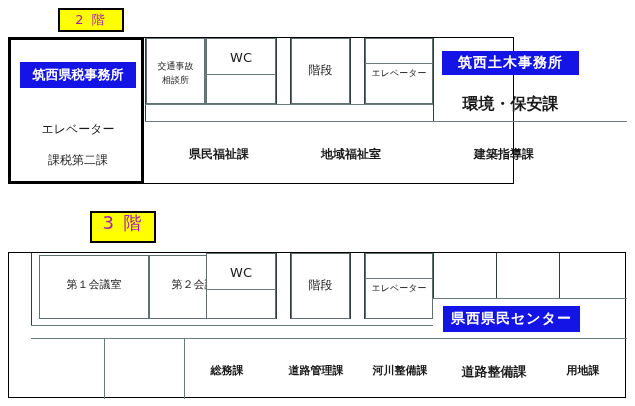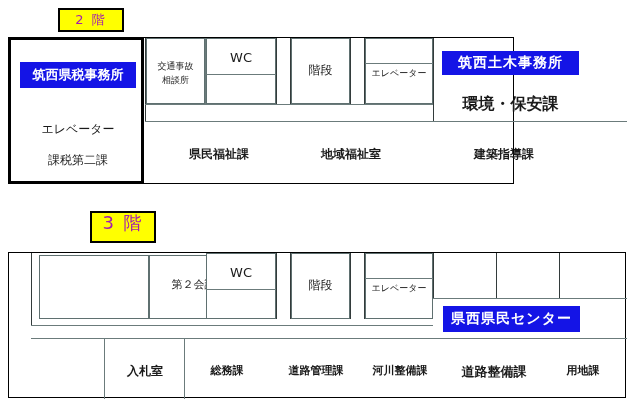--- a/index.html
+++ b/index.html
@@ -149,20 +149,21 @@
     <div class="sub" style="left:8px; top:112px; width:118px; font-size:12px;">課税第二課</div>
   </div>
 
   <div class="floor-tag" style="left:58px; top:211px; width:66px; height:32px; font-size:18px;margin-left:32px;">3 階</div>
 
   <div class="plan" style="left:8px; top:252px; width:618px; height:146px;">
 
     <div class="vline" style="left:22px; top:0px; height:72px;"></div>
 
     <div class="room" style="left:30px; top:2px; width:110px; height:64px;"></div>
+    <div class="room-label" style="left:30px; top:24px; width:110px; font-size:11px;">第１会議室</div>
 
     <div class="room" style="left:140px; top:2px; width:100px; height:64px;"></div>
     <div class="room-label" style="left:140px; top:24px; width:100px; font-size:11px;">第２会議室</div>
 
     <div class="room" style="left:197px; top:0px; width:70px; height:66px;"></div>
     <div class="hline" style="left:197px; top:36px; width:70px;"></div>
     <div class="room-label" style="left:197px; top:12px; width:70px; font-size:13px;">WC</div>
 
     <div class="vline" style="left:267px; top:0px; height:66px;"></div>
     <div class="vline" style="left:281px; top:0px; height:66px;"></div>
@@ -181,21 +182,20 @@
     <div class="vline" style="left:487px; top:0px; height:45px;"></div>
     <div class="vline" style="left:550px; top:0px; height:45px;"></div>
     <div class="hline" style="left:424px; top:45px; width:194px;"></div>
 
     <div class="hline" style="left:22px; top:72px; width:402px;"></div>
     <div class="hline" style="left:22px; top:85px; width:596px;"></div>
 
     <div class="vline soft" style="left:95px; top:85px; height:61px;"></div>
     <div class="vline soft" style="left:175px; top:85px; height:61px;"></div>
 
-    <div class="dept" style="left:98px; top:110px; width:76px; font-size:12px;">入札室</div>
     <div class="dept" style="left:179px; top:110px; width:78px; font-size:11px;">総務課</div>
     <div class="dept" style="left:266px; top:110px; width:82px; font-size:11px;">道路管理課</div>
     <div class="dept" style="left:350px; top:110px; width:82px; font-size:11px;">河川整備課</div>
     <div class="dept" style="left:444px; top:110px; width:82px; font-size:13px;">道路整備課</div>
     <div class="dept" style="left:548px; top:110px; width:52px; font-size:11px;">用地課</div>
 
     <div class="blue-box" style="left:434px; top:53px; width:137px; height:26px; font-size:14px;">県西県民センター</div>
   </div>
 
 </div>

